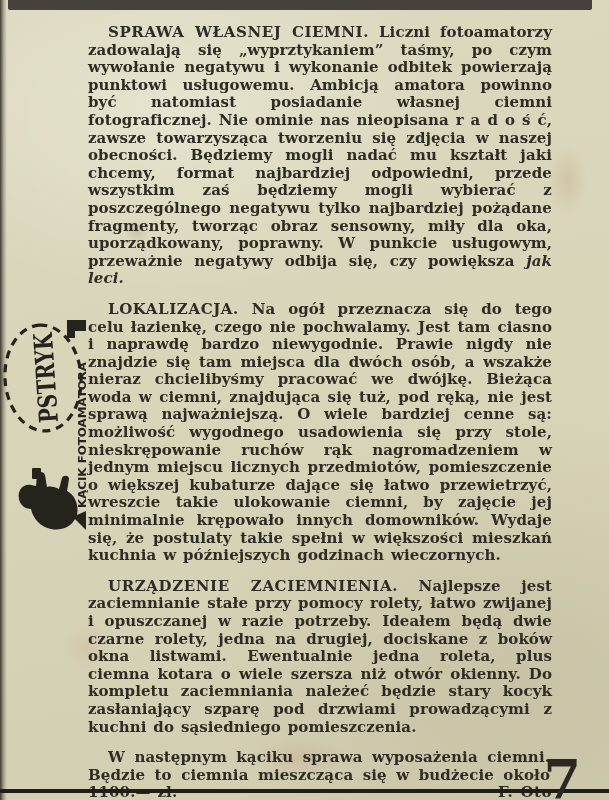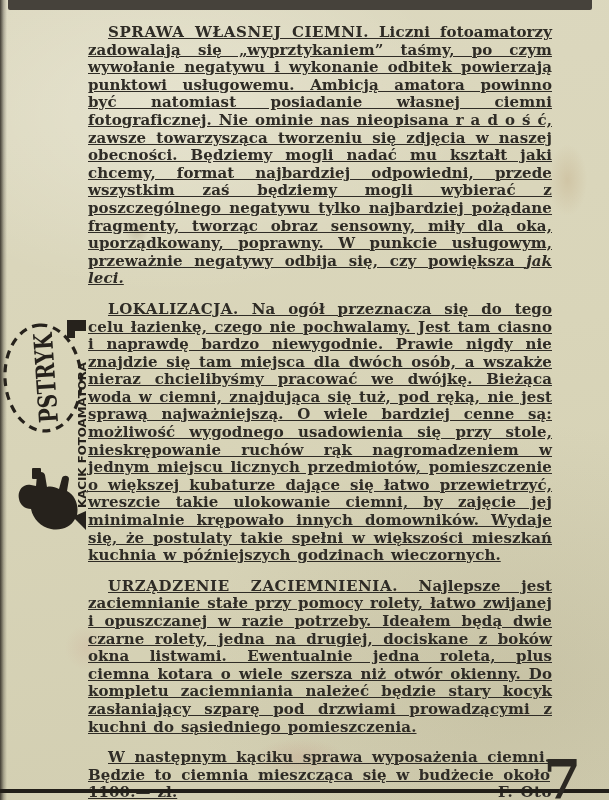--- a/index.html
+++ b/index.html
@@ -14,21 +14,21 @@
   }
   .top-bar{position:absolute;left:8px;top:0;width:584px;height:10px;background:#46423b;border-radius:0 0 2px 2px;}
   .left-edge{position:absolute;left:0;top:0;width:7px;height:800px;
     background:linear-gradient(to right, rgba(38,34,27,0.85), rgba(38,34,27,0.25) 55%, rgba(38,34,27,0) 100%);}
   .bottom-rule{position:absolute;left:0;top:789px;width:609px;height:4px;background:#211e18;}
   .article{
     position:absolute;left:88px;top:24px;width:464px;
     font-size:15px;line-height:17.6px;font-weight:bold;color:#2f2c26;
     text-align:justify;word-spacing:1.5px;letter-spacing:0.1px;
   }
-  .article p{margin:0 0 13px 0;text-indent:20px;text-decoration:underline;}
+  .article p{margin:0 0 13px 0;text-indent:20px;}
   .article p.last{position:relative;margin-bottom:0;padding-right:2px;}
   .lead{letter-spacing:0.6px;}
   .sig{position:absolute;right:0;bottom:0;text-indent:0;letter-spacing:0.5px;}
   .page-number{
     position:absolute;right:28px;bottom:-12px;z-index:3;
     font-size:54px;font-weight:bold;color:#2b2822;font-family:"DejaVu Serif","Liberation Serif",serif;
   }
   .stamp{position:absolute;left:0px;top:318px;width:90px;height:230px;z-index:2;}
   .stain{position:absolute;border-radius:50%;pointer-events:none;}
   .stain1{left:540px;top:130px;width:55px;height:100px;background:radial-gradient(closest-side,rgba(168,128,78,0.20),transparent 72%);}

